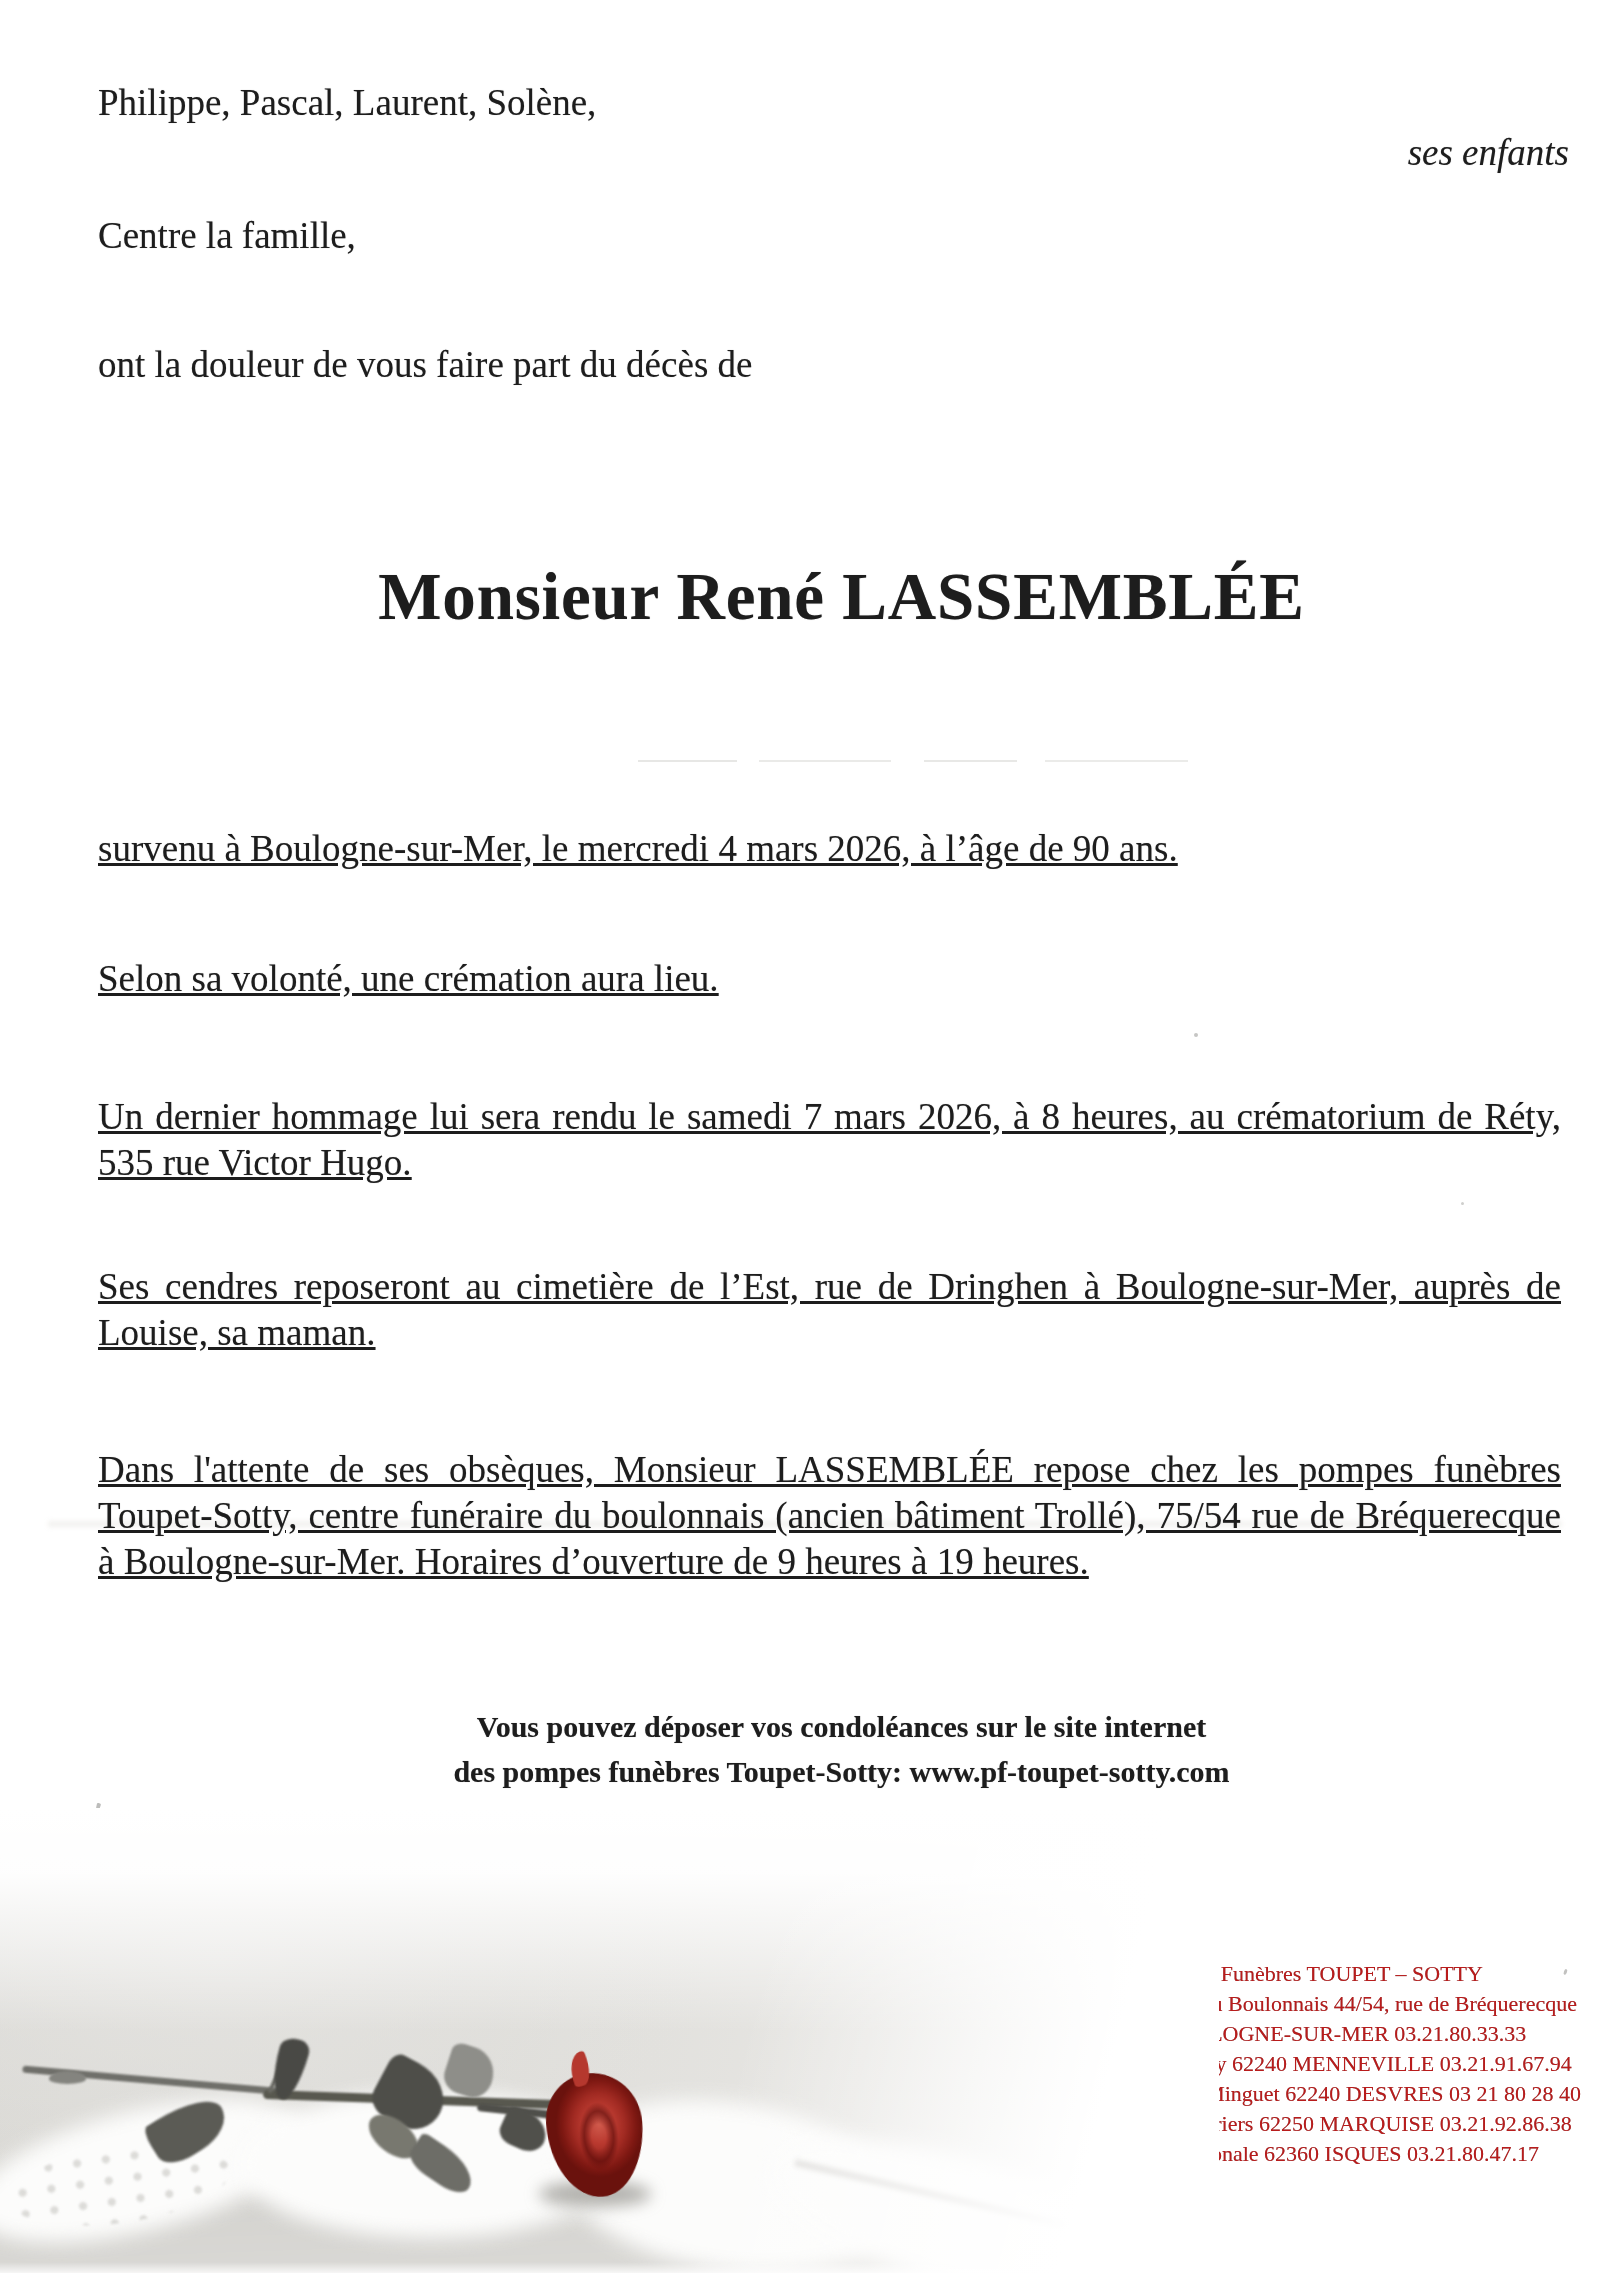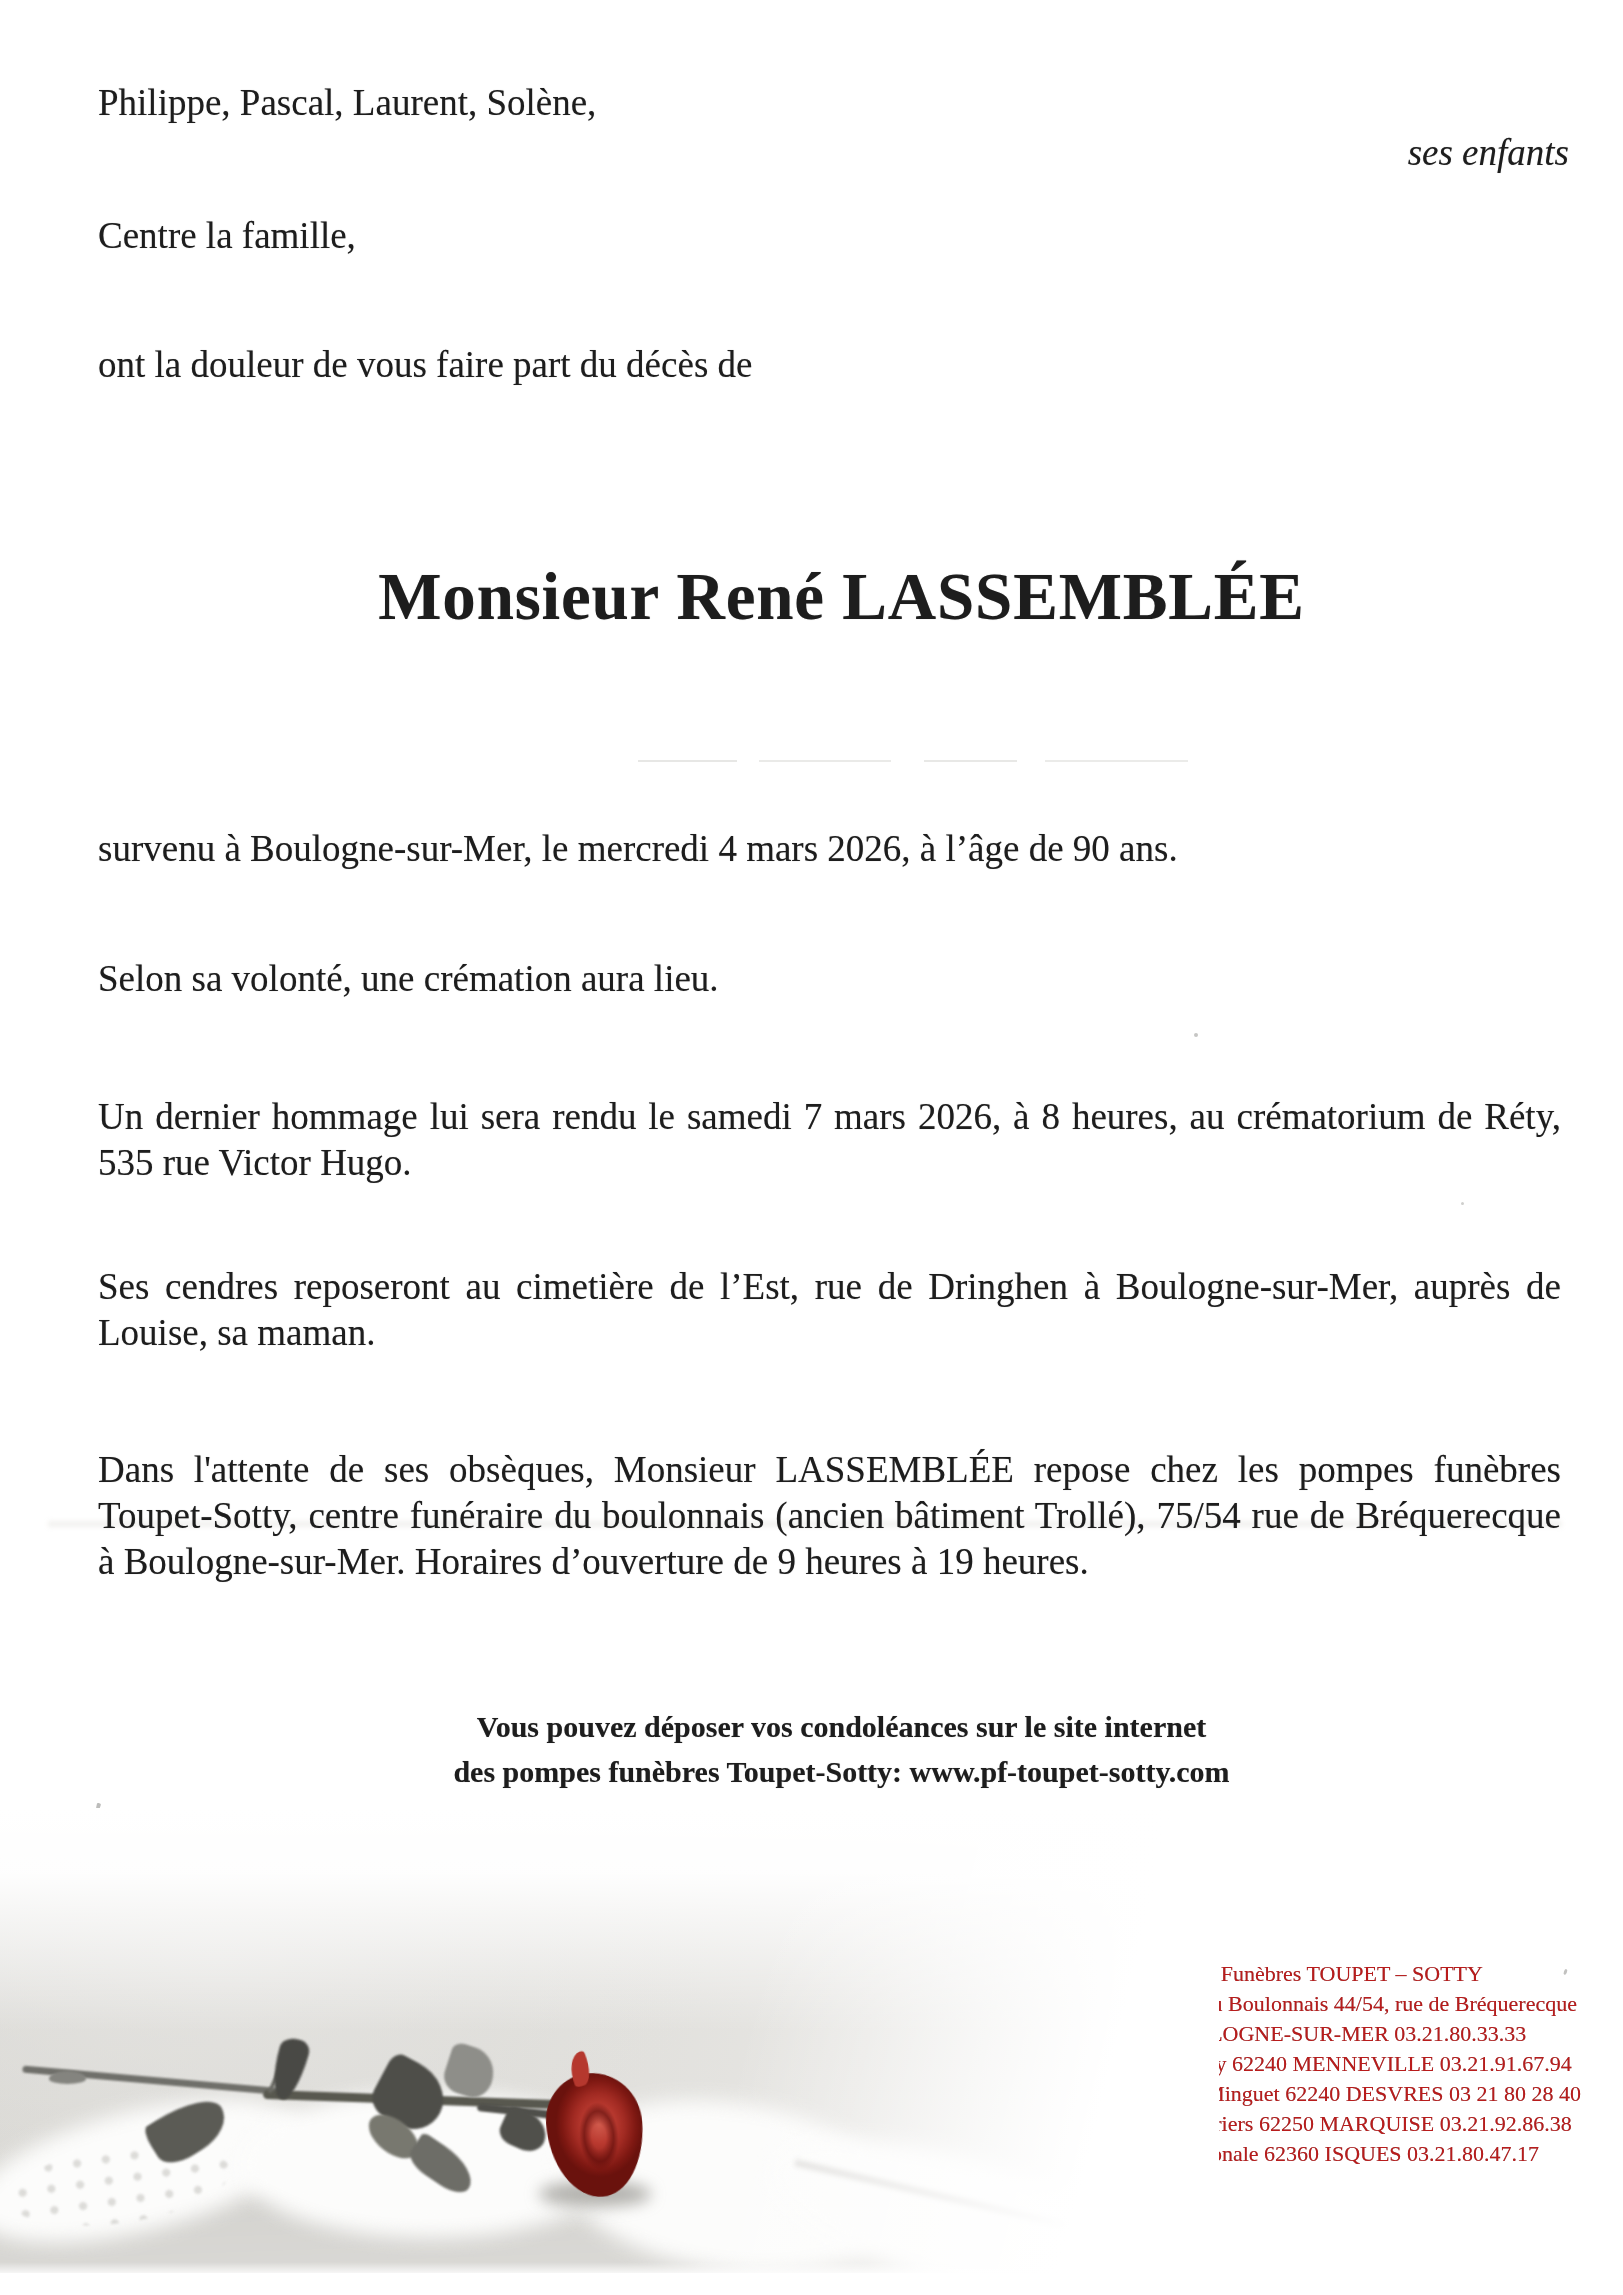--- a/index.html
+++ b/index.html
@@ -11,21 +11,21 @@
     font-family:"Liberation Serif", serif;
     color:#1d1d1d;
     overflow:hidden;
     text-shadow:0 0 0.8px rgba(45,45,45,.45);
     padding-left:30px;
   }
   .line{position:absolute;left:98px;font-size:37px;white-space:nowrap;}
   .relation{left:auto;right:85px;font-style:italic;}
   .center-wrap{position:absolute;left:98px;right:69px;text-align:center;}
   .title{top:558px;font-size:67px;font-weight:bold;letter-spacing:0.8px;}
-  .para{position:absolute;left:98px;width:1463px;font-size:37px;line-height:46px;}
+  .para{position:absolute;left:98px;width:1463px;font-size:37px;line-height:46px;text-decoration:underline;}
   .justify{text-align:justify;}
   .condolences{top:1704px;font-weight:bold;font-size:30px;line-height:45px;}
   .condolences div{white-space:nowrap;}
   .address{
     position:absolute;right:73px;top:1959px;
     text-align:center;font-size:22px;line-height:30px;color:#b91c1c;
     text-shadow:0 0 0.6px rgba(45,45,45,.5);
   }
   
   .artifact{position:absolute;pointer-events:none;}

